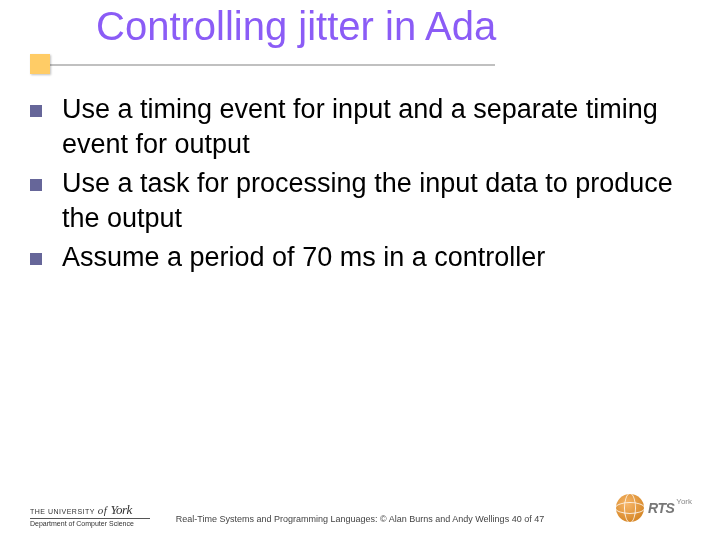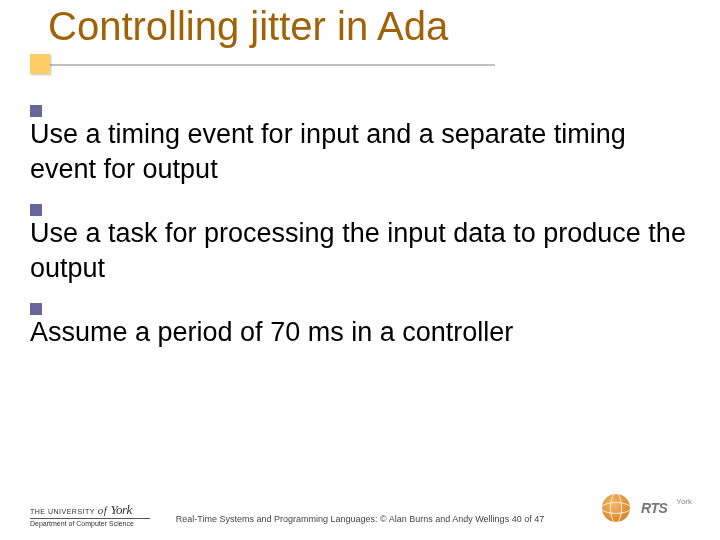--- a/index.html
+++ b/index.html
@@ -19,22 +19,22 @@
   }
   .title-block {
     position: absolute;
     left: 0;
     top: 6px;
     width: 720px;
   }
   .title-text {
     font-size: 40px;
     font-weight: 400;
-    color: #a16207;
-    padding-left: 48px;
+    color: #8b5cf6;
+    padding-left: 96px;
     line-height: 1.0;
     font-family: Verdana, sans-serif;
   }
   .title-underline {
     position: absolute;
     left: 30px;
     top: 58px;
     height: 2px;
     width: 465px;
     background: #c0c0c0;
@@ -51,21 +51,20 @@
   .content {
     position: absolute;
     left: 30px;
     top: 92px;
     width: 660px;
   }
   .bullet-item {
     display: flex;
     align-items: flex-start;
     margin: 0 0 4px 0;
-    flex-direction: column;
   }
   .bullet-marker {
     flex: 0 0 auto;
     width: 12px;
     height: 12px;
     background: #666699;
     margin-top: 13px;
     margin-right: 20px;
   }
   .bullet-text {
@@ -111,21 +110,21 @@
     text-align: center;
     font-size: 9px;
     color: #444;
   }
   .footer-right {
     position: absolute;
     right: 28px;
     bottom: 6px;
     display: flex;
     align-items: center;
-    gap: 11px;
+    gap: 4px;
   }
   .globe {
     width: 28px;
     height: 28px;
     border-radius: 50%;
     background: radial-gradient(circle at 40% 35%, #f7b76b 0%, #d88a2b 70%);
     display:flex;align-items:center;justify-content:center;
     position:relative;
     overflow:hidden;
   }

